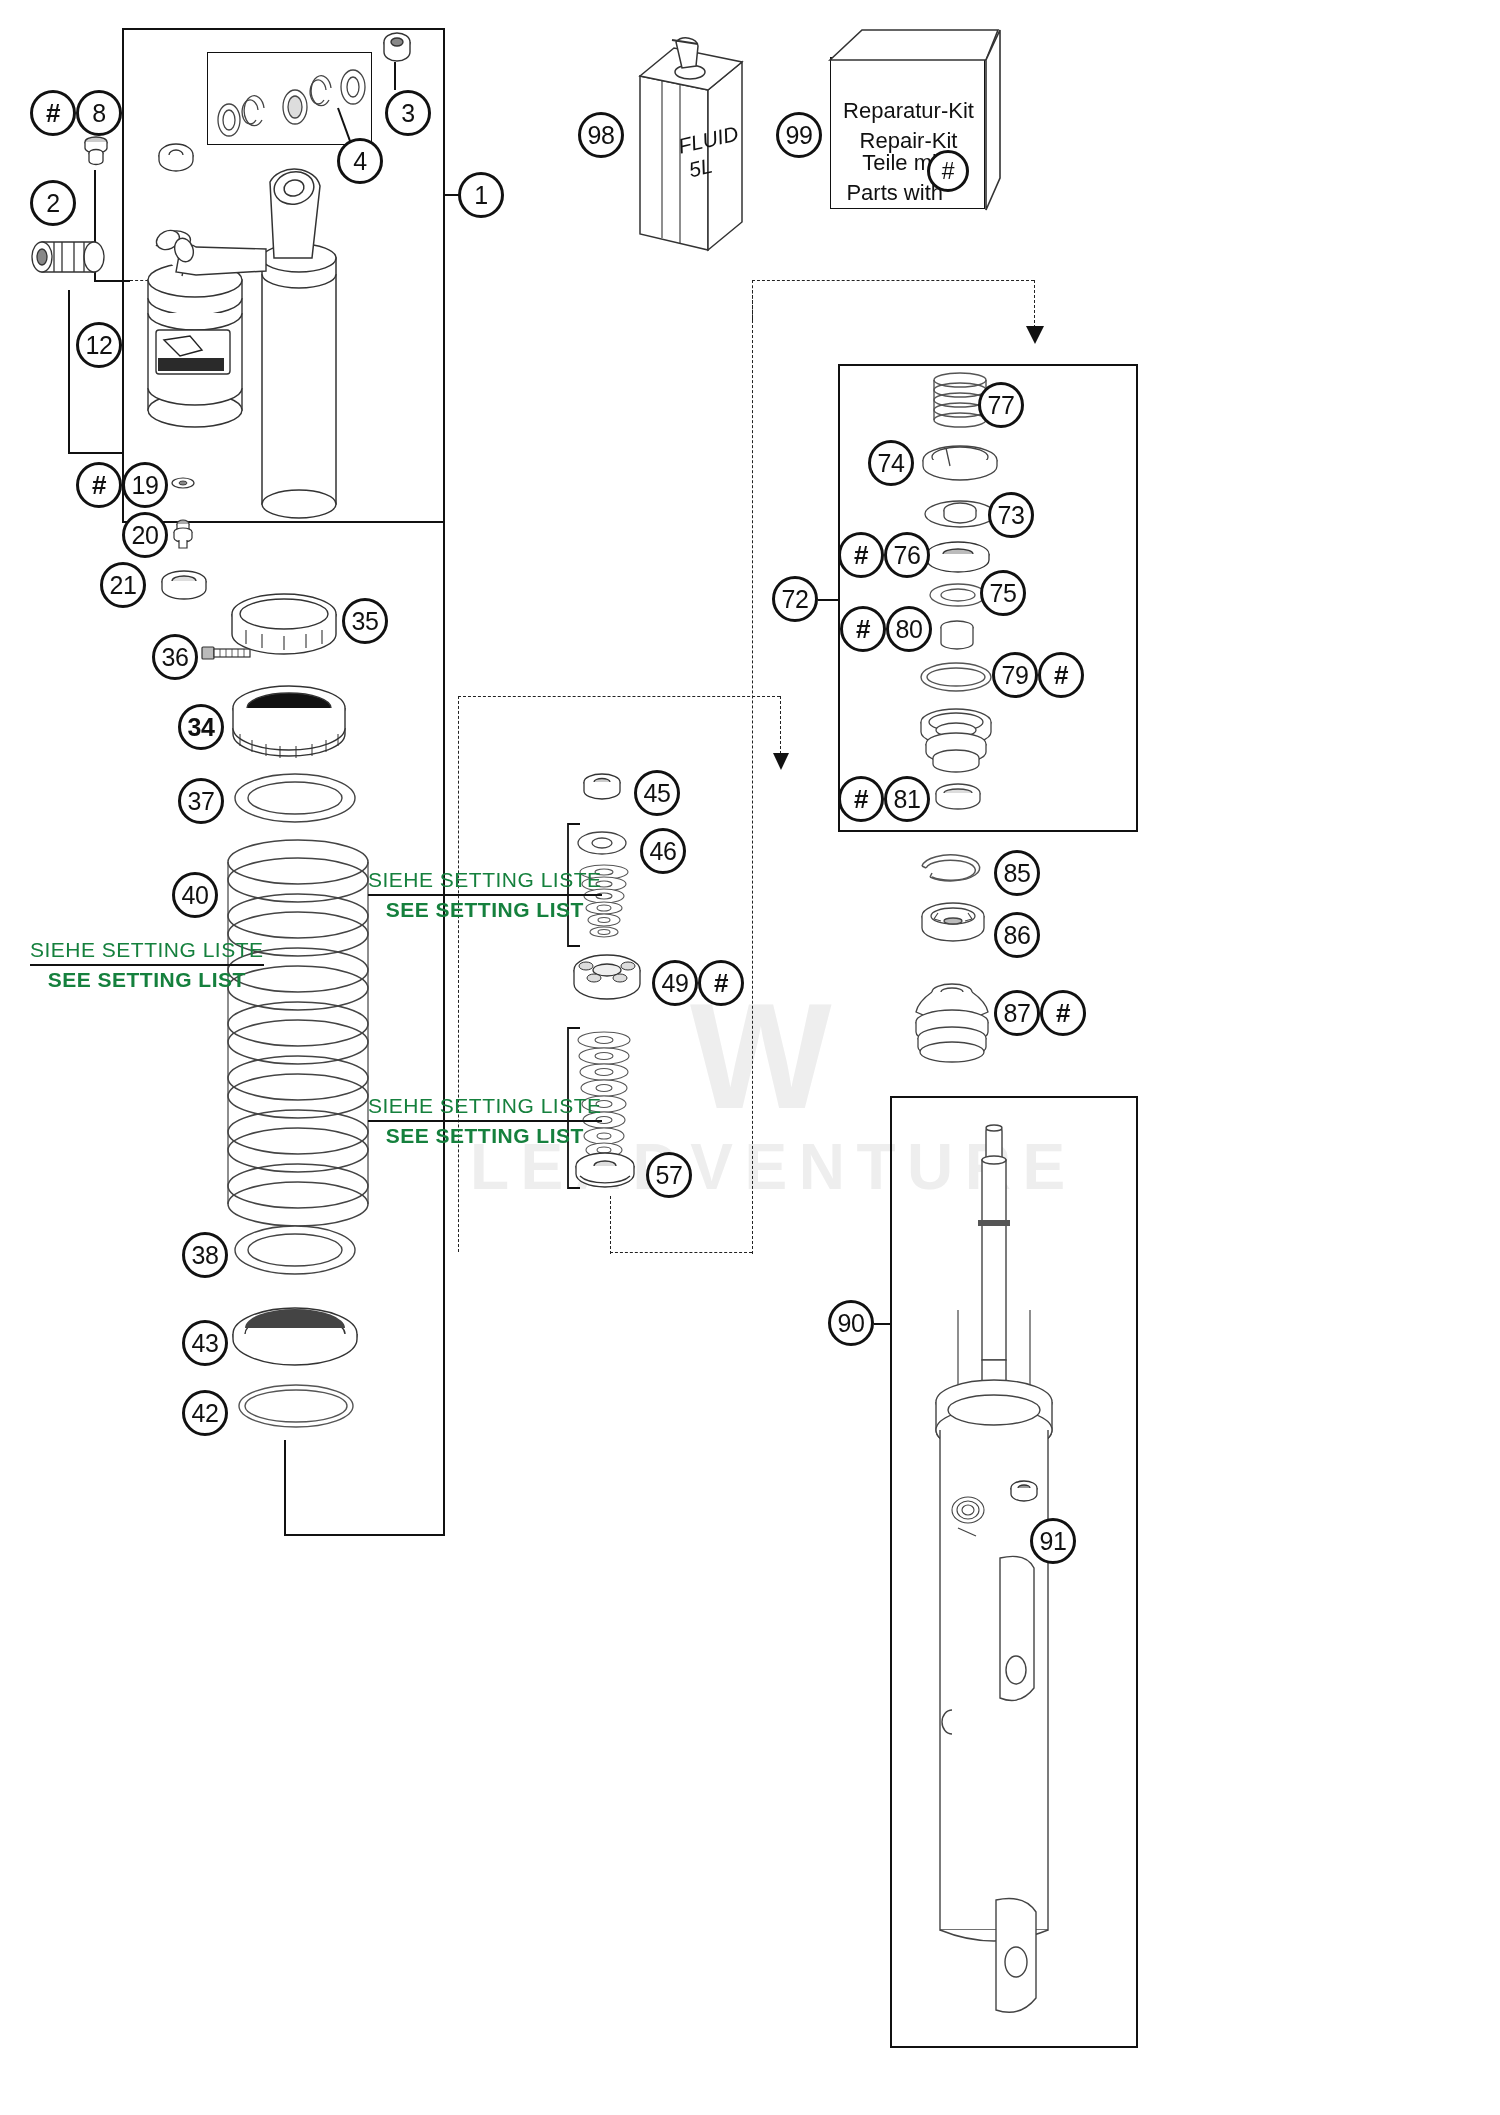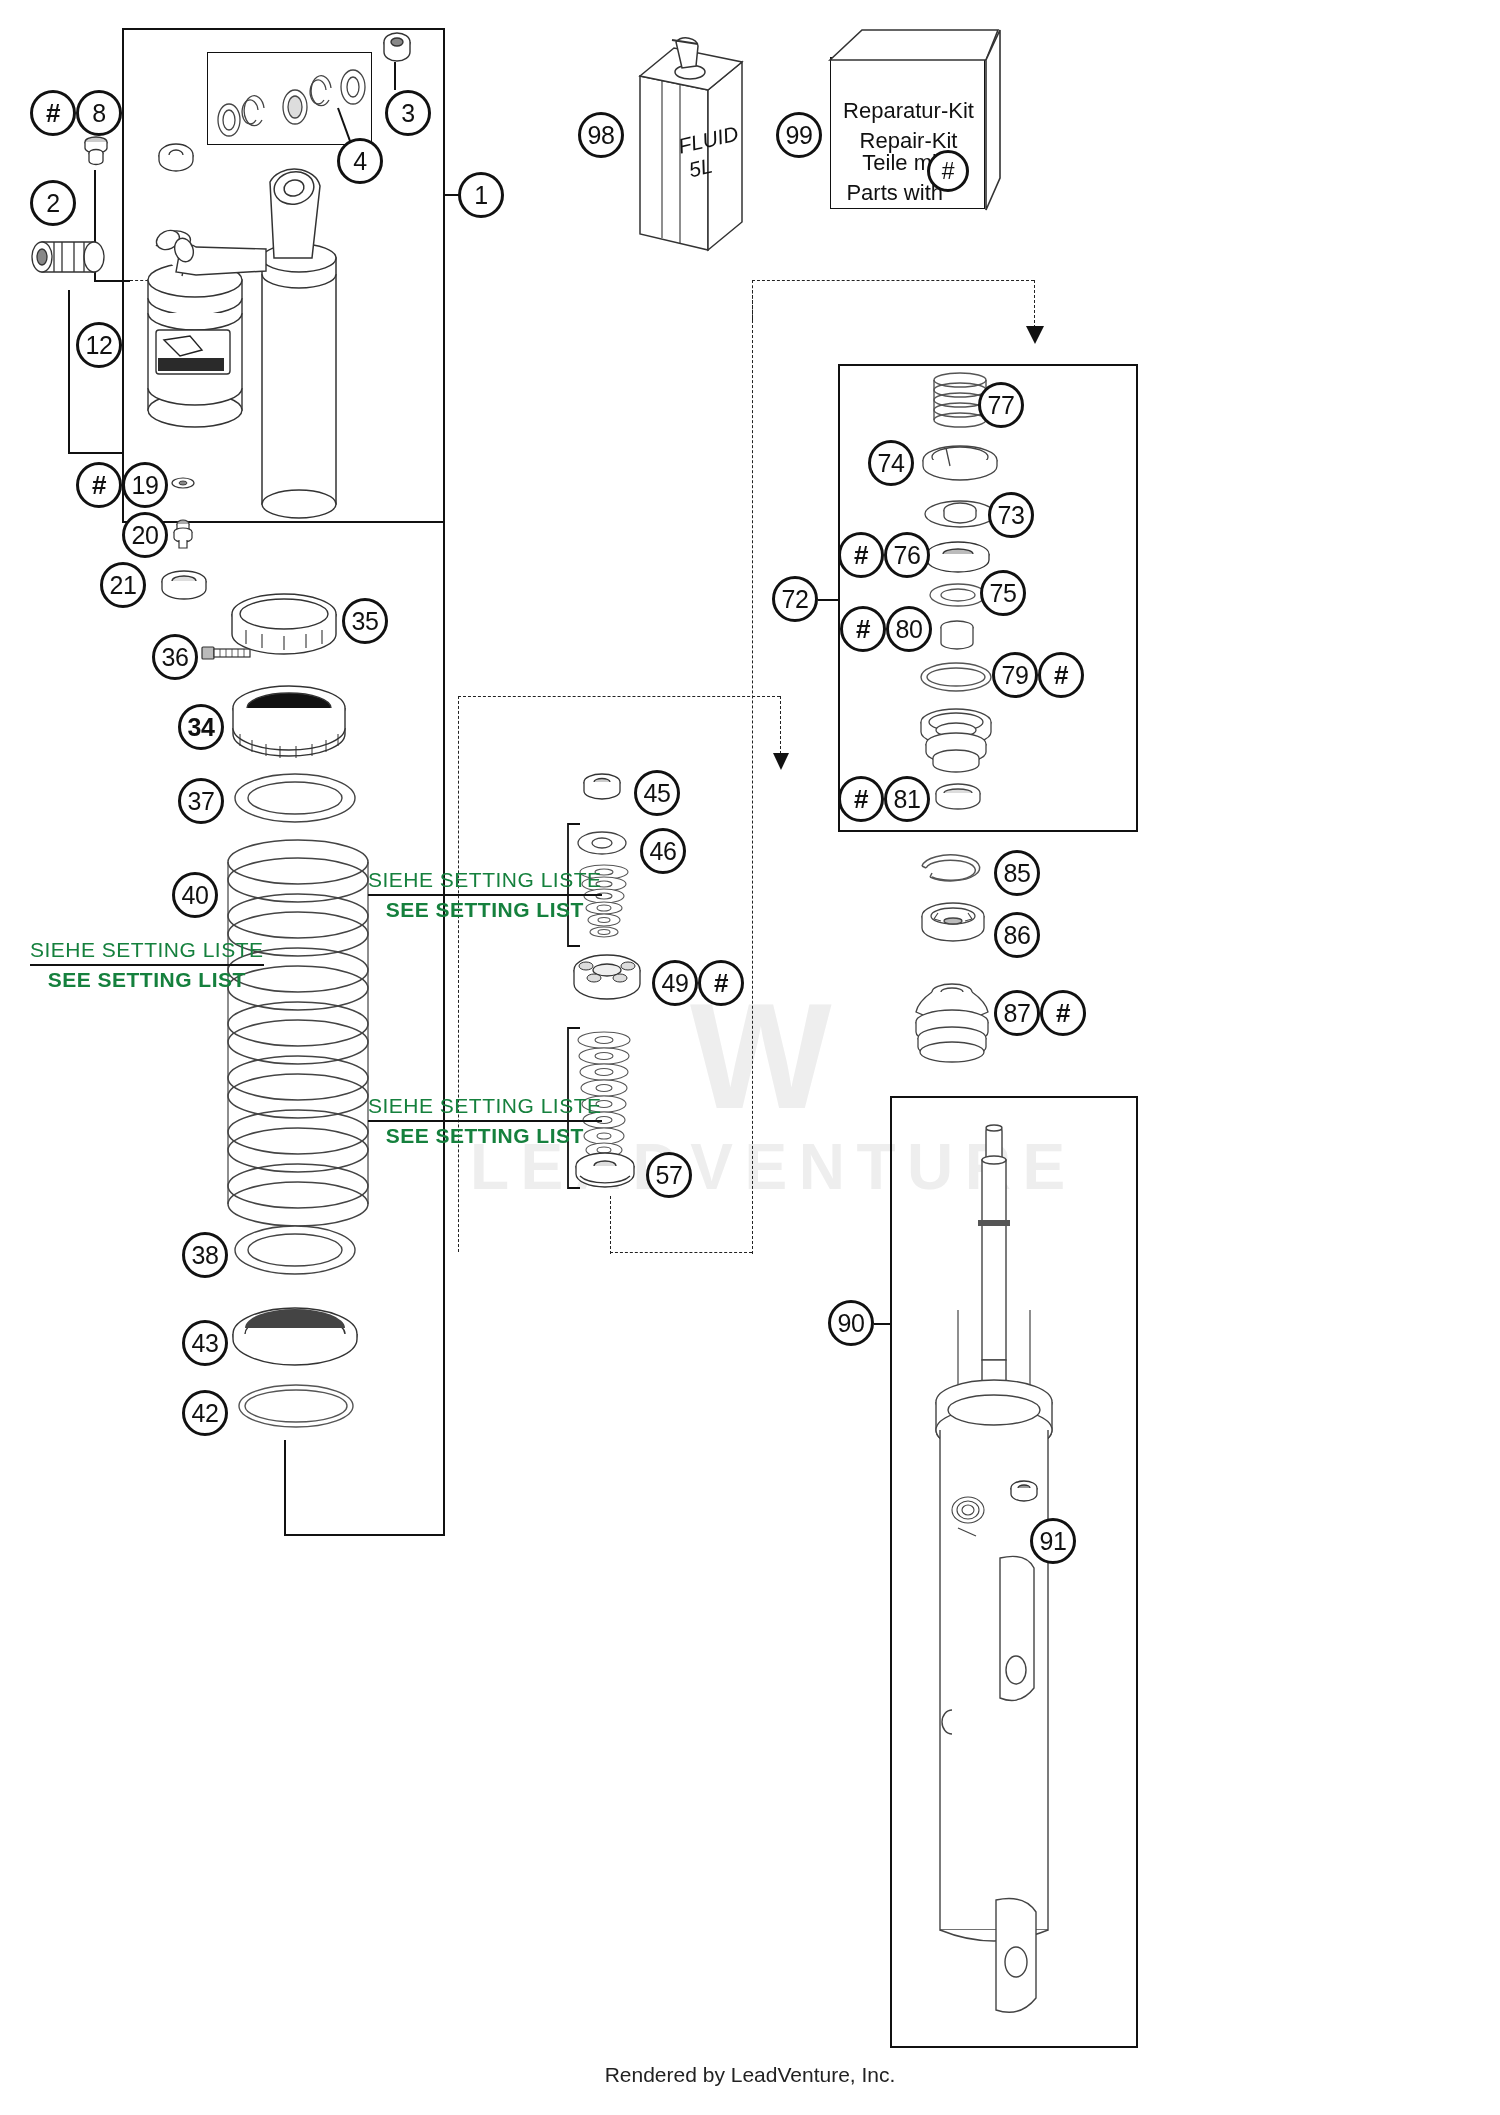--- a/index.html
+++ b/index.html
@@ -684,15 +684,14 @@
       <div class="bub" style="left: 884px; top: 776px;">81</div>
       <div class="bub" style="left: 772px; top: 576px;">72</div>
       <div class="bub" style="left: 994px; top: 850px;">85</div>
       <div class="bub" style="left: 994px; top: 912px;">86</div>
       <div class="bub" style="left: 994px; top: 990px;">87</div>
       <div class="bub hash" style="left: 1040px; top: 990px;">#</div>
       <div class="bub" style="left: 828px; top: 1300px;">90</div>
       <div class="bub" style="left: 1030px; top: 1518px;">91</div>
     </div>
 
-  <div id="footer">Rendered by LeadVenture, Inc.</div>
 
 </div>
 
 </body></html>

